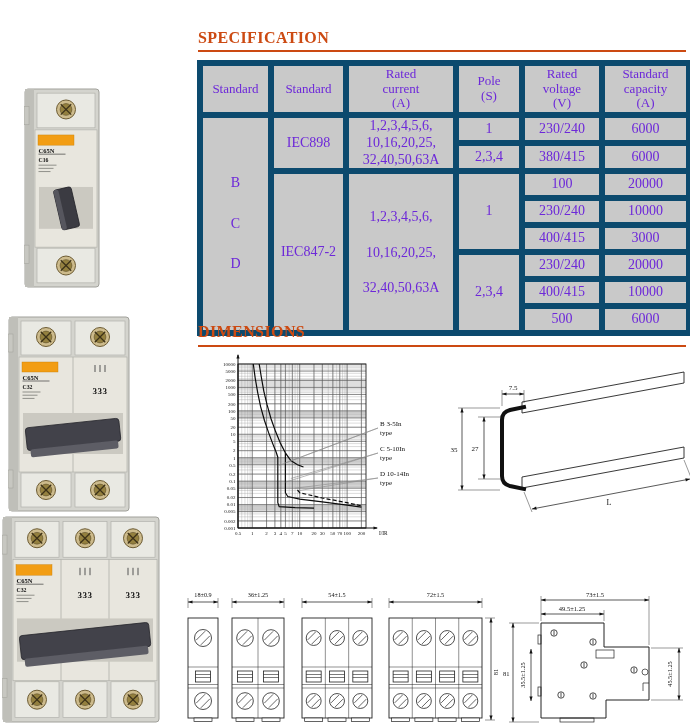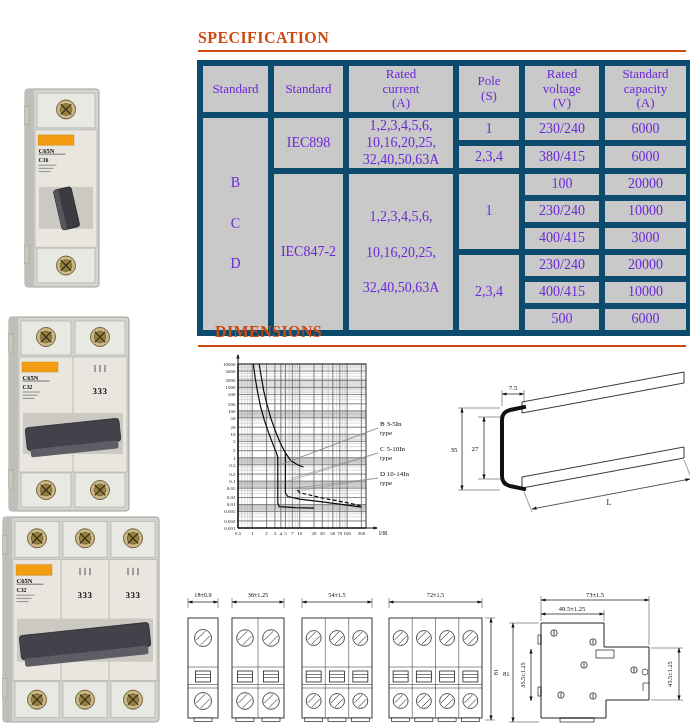--- a/index.html
+++ b/index.html
@@ -1,20 +1,20 @@
 <!DOCTYPE html>
 <html><head>
 <meta charset="utf-8">
 <style>
   html,body{margin:0;padding:0}
   body{width:690px;height:727px;background:#ffffff;position:relative;overflow:hidden;
        font-family:"Liberation Serif",serif;color:#111}
   .heading{position:absolute;font-weight:bold;font-size:16px;color:#cc4a12;letter-spacing:.4px}
   .spec-heading{left:198px;top:29px}
-  .dim-heading{left:215px;top:323px}
+  .dim-heading{left:198px;top:323px}
   .rule{position:absolute;height:2px;background:#cc4a12;width:488px;left:198px}
   .spec-rule{top:50px}
   .dim-rule{top:345px}
   table.spec-table{position:absolute;left:197px;top:60px;width:489px;border-collapse:collapse;
        table-layout:fixed;background:#c9c9c9}
   table.spec-table th, table.spec-table td{border:6px solid #0c4a6e;text-align:center;vertical-align:middle;
        padding:0;white-space:pre-line;font-weight:normal;color:#6d28d9}
   table.spec-table th{height:46px;font-size:13px;line-height:1.15}
   table.spec-table td{height:21px;font-size:14px;line-height:1.2}
   table.spec-table td.spread{line-height:2.9}

